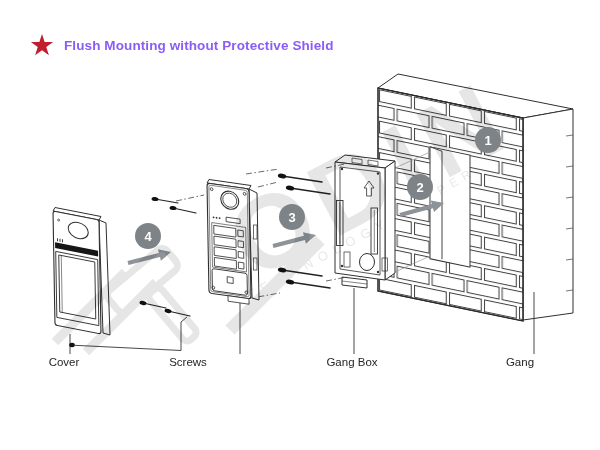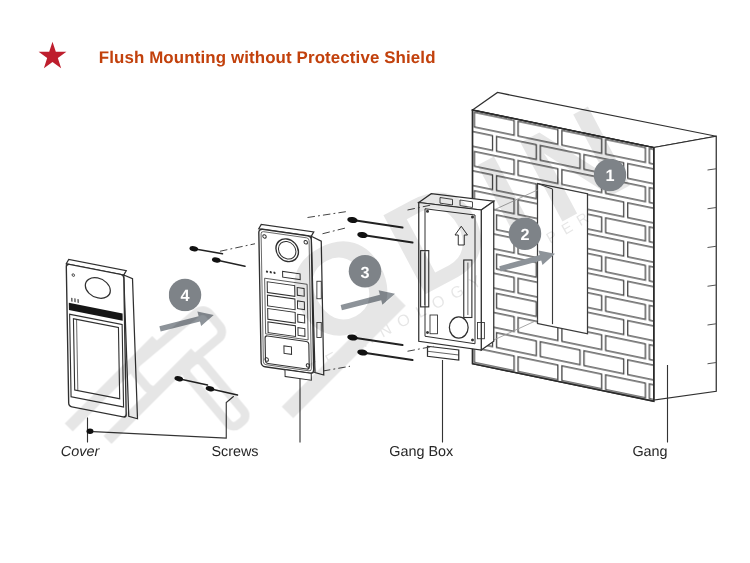--- a/index.html
+++ b/index.html
@@ -3,33 +3,33 @@
 <meta charset="utf-8">
 <style>
   html,body{margin:0;padding:0;background:#fff;}
   #screen{
     position:relative;width:600px;height:450px;background:#ffffff;overflow:hidden;
     font-family:"Liberation Sans", sans-serif;
   }
   #art{position:absolute;left:0;top:0;}
   .title-row{position:absolute;left:29px;top:30px;display:flex;align-items:center;}
   .star{font-size:29px;line-height:30px;color:#be1e2d;}
-  .title-text{margin-left:24px;font-size:13.5px;font-weight:bold;color:#c2410c;letter-spacing:0.1px;}
+  .title-text{margin-left:9px;font-size:13.5px;font-weight:bold;color:#8b5cf6;letter-spacing:0.1px;}
   .step-badge{
     position:absolute;width:26px;height:26px;border-radius:50%;
     background:#7e8388;color:#ffffff;display:flex;align-items:center;justify-content:center;
     font-size:13px;font-weight:bold;
   }
   .part-label{
     position:absolute;top:356px;font-size:11.5px;color:#262626;text-align:center;
   }
-  .lbl-cover{left:40px;width:48px;font-style:italic;}
+  .lbl-cover{left:40px;width:48px;}
   .lbl-screws{left:160px;width:56px;}
   .lbl-station{left:198px;width:96px;}
-  .lbl-gangbox{left:307px;width:60px;}
+  .lbl-gangbox{left:322px;width:60px;}
   .lbl-wall{left:494px;width:52px;}
 </style>
 </head>
 <body>
 
 <div id="screen">
 
   <svg id="art" width="600" height="450" viewBox="0 0 600 450">
     <defs>
       <pattern id="bricks" patternUnits="userSpaceOnUse" width="35" height="31.4">

